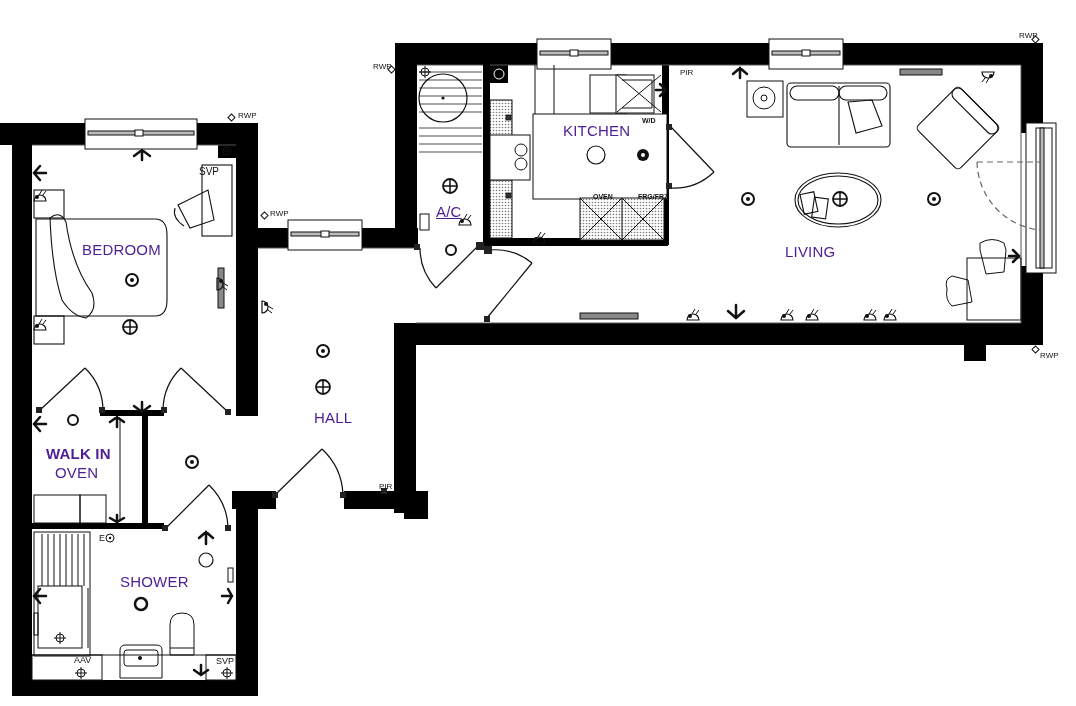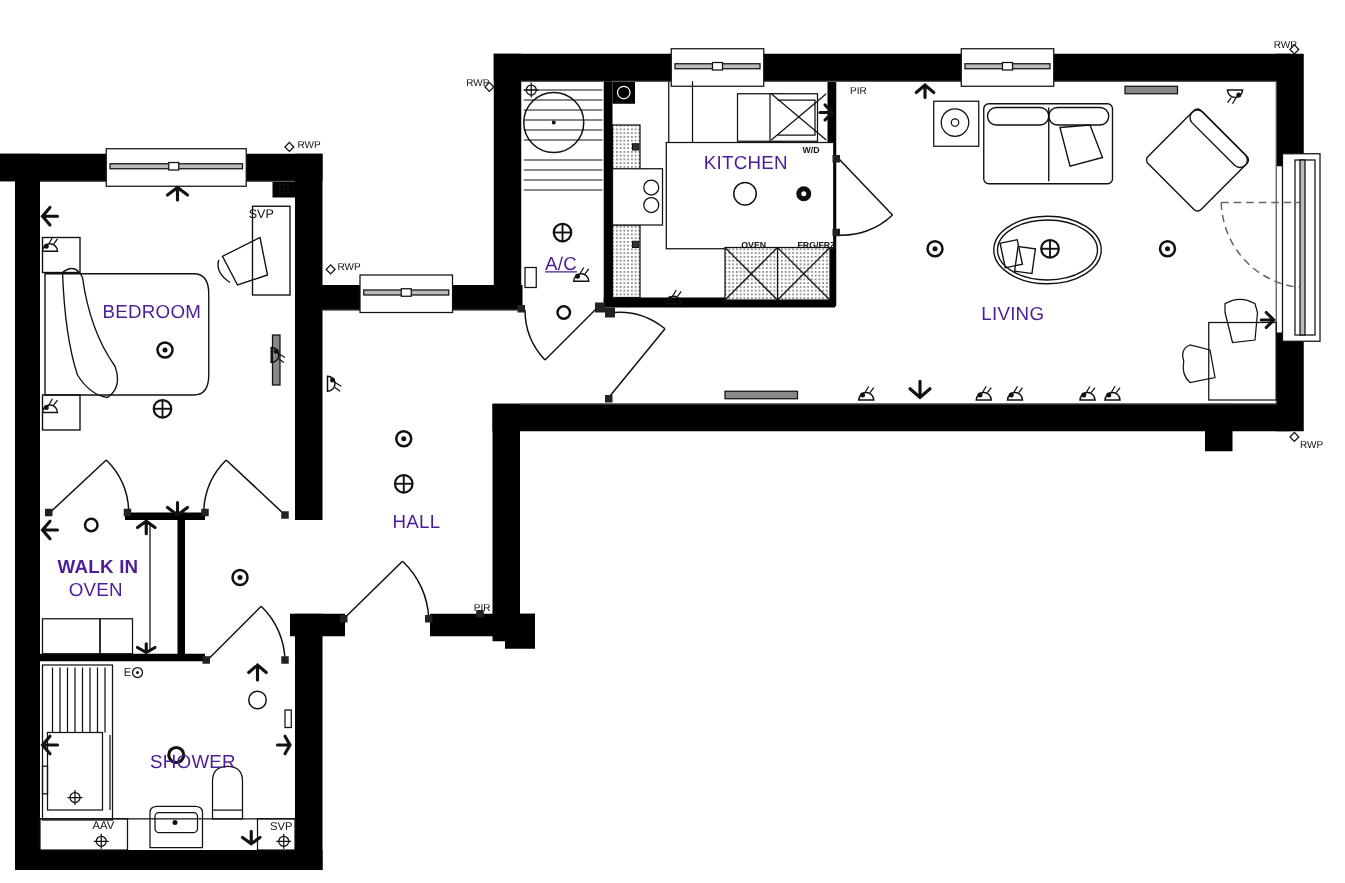--- a/index.html
+++ b/index.html
@@ -352,21 +352,21 @@
         <rect x="666" y="124" width="6" height="6"></rect>
     <rect x="666" y="183" width="6" height="6"></rect>
         <rect x="381" y="488" width="6" height="6"></rect>
     <rect x="484" y="246" width="8" height="8"></rect>
   </g>
 </svg>
 
 <div class="room-label" style="left:82px;top:241px;text-align:right;">BEDROOM</div>
 <div class="room-label" style="left:46px;top:445px;font-weight:bold;">WALK IN</div>
 <div class="room-label" style="left:55px;top:464px;">OVEN</div>
-<div class="room-label" style="left:120px;top:573px;margin-top:28px;">SHOWER</div>
+<div class="room-label" style="left:120px;top:573px;">SHOWER</div>
 <div class="room-label" style="left:314px;top:409px;">HALL</div>
 <div class="room-label" style="left:436px;top:203px;text-decoration:underline;">A/C</div>
 <div class="room-label" style="left:563px;top:122px;">KITCHEN</div>
 <div class="room-label" style="left:785px;top:243px;">LIVING</div>
 
 <div class="tag" style="left:238px;top:112px;">RWP</div>
 <div class="tag" style="left:270px;top:210px;">RWP</div>
 <div class="tag" style="left:373px;top:63px;">RWP</div>
 <div class="tag" style="left:1019px;top:32px;">RWP</div>
 <div class="tag" style="left:1040px;top:352px;">RWP</div>

